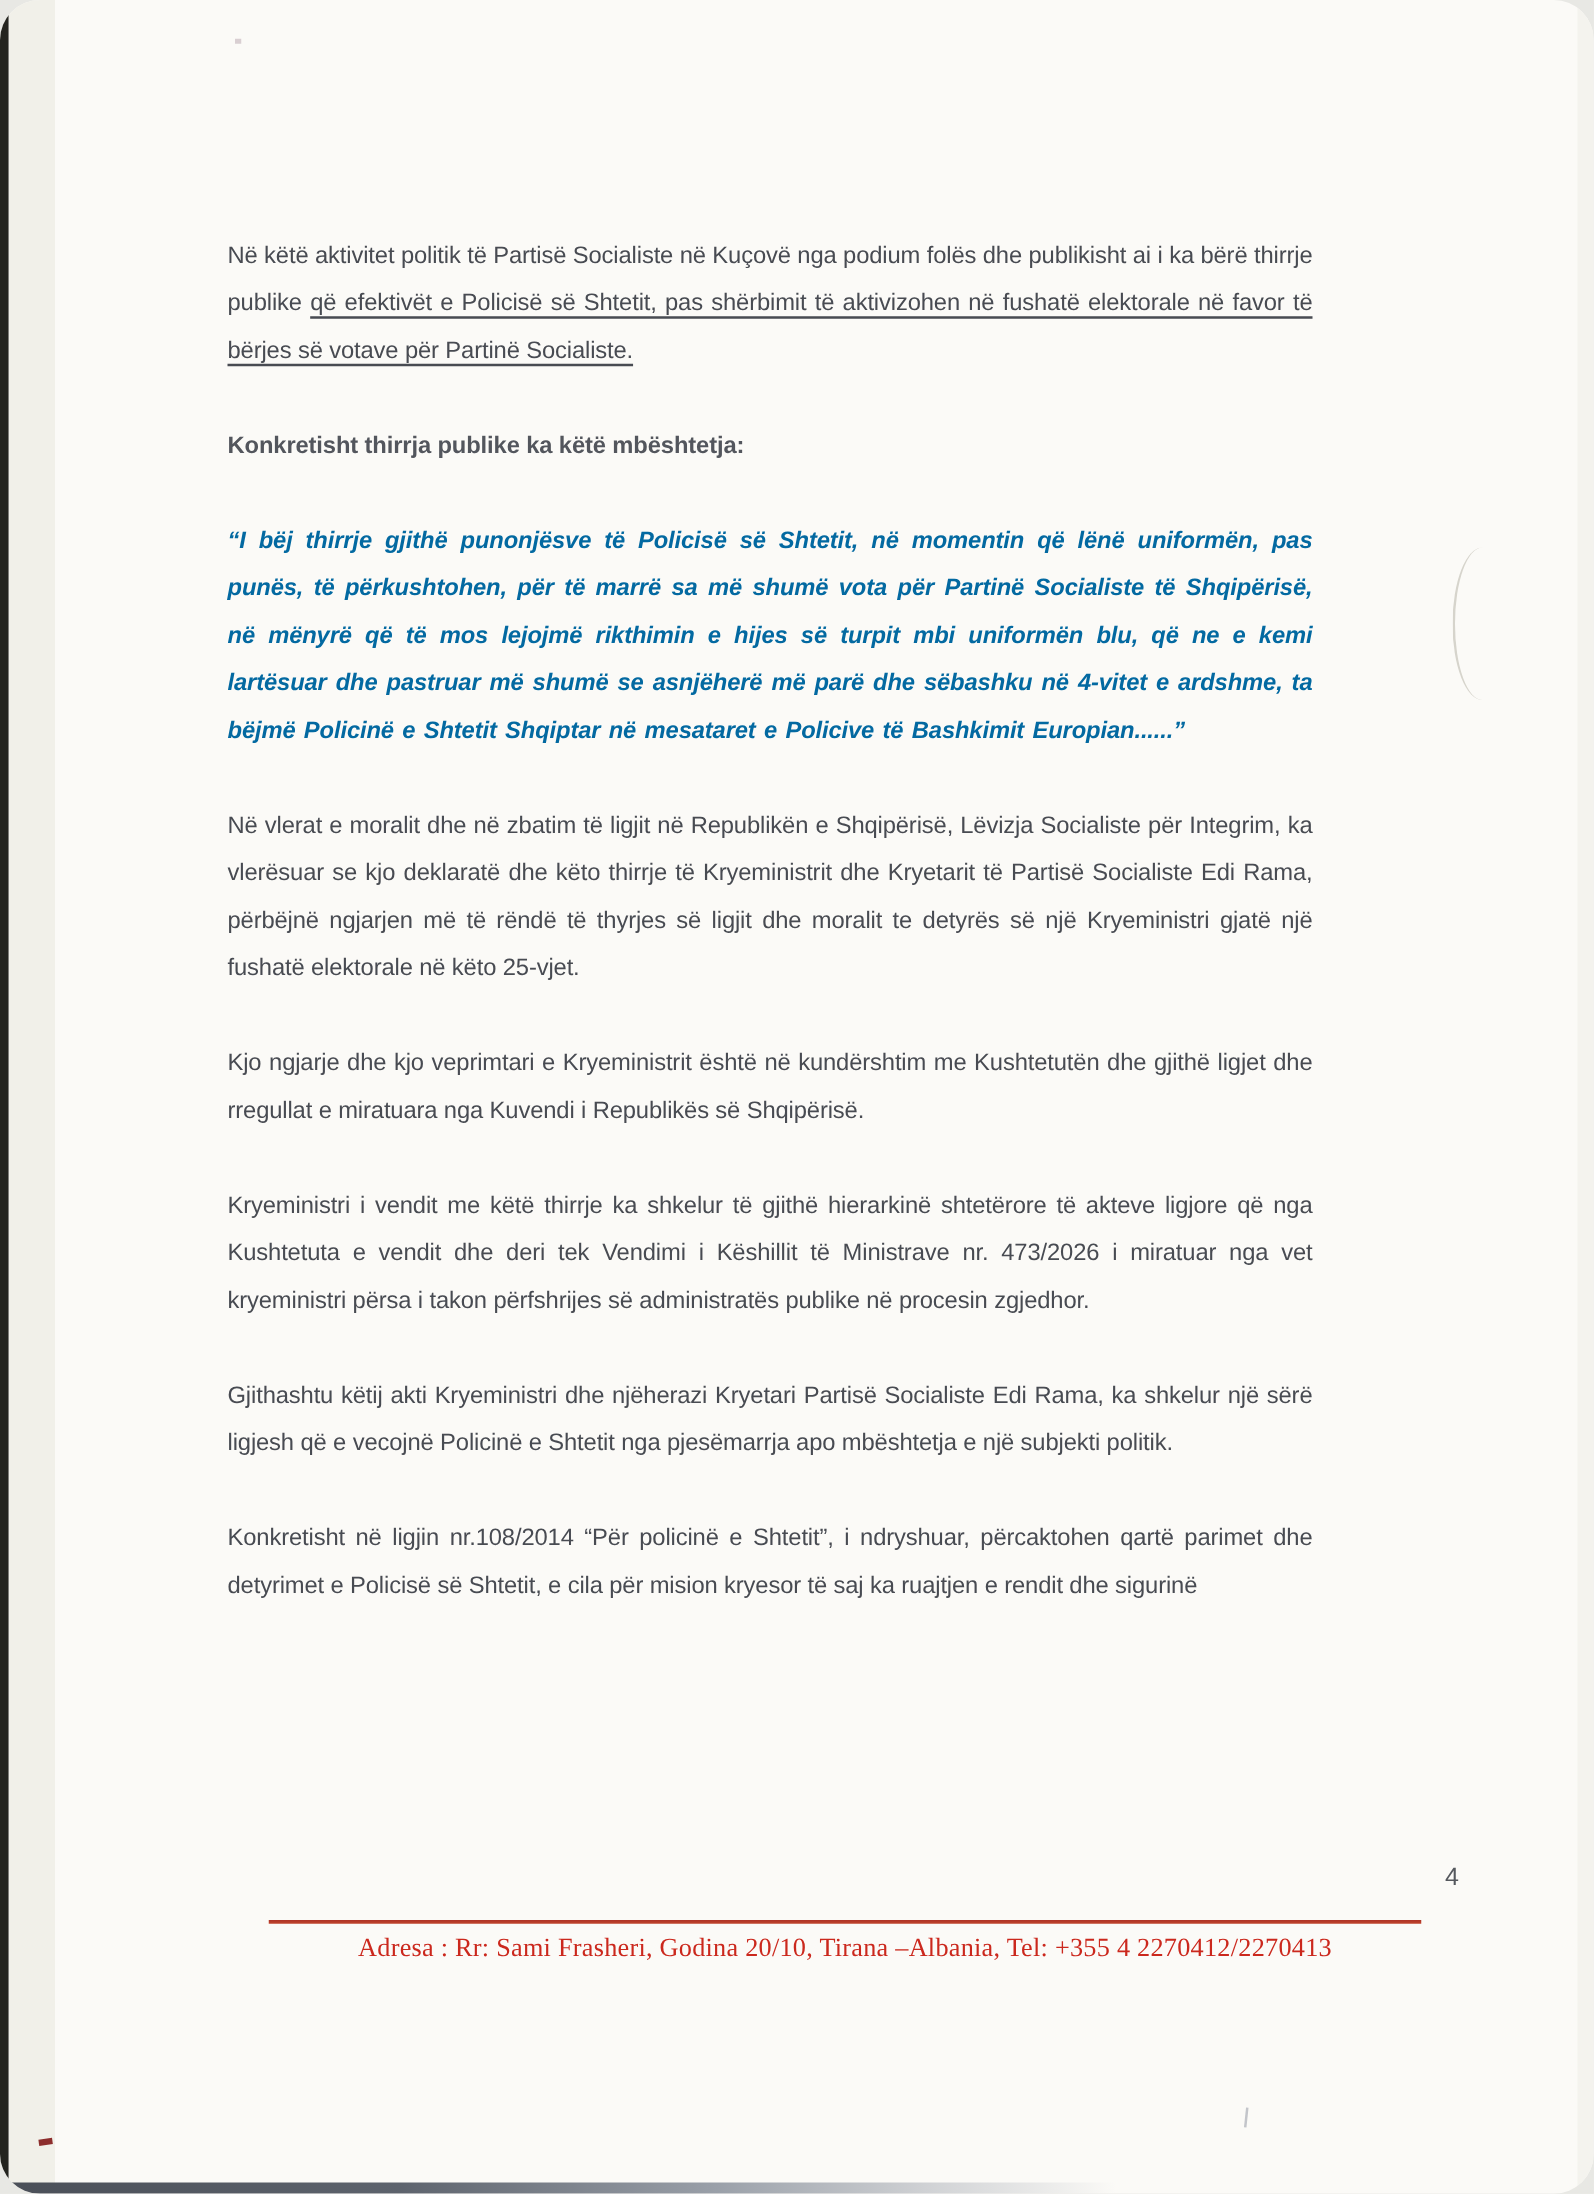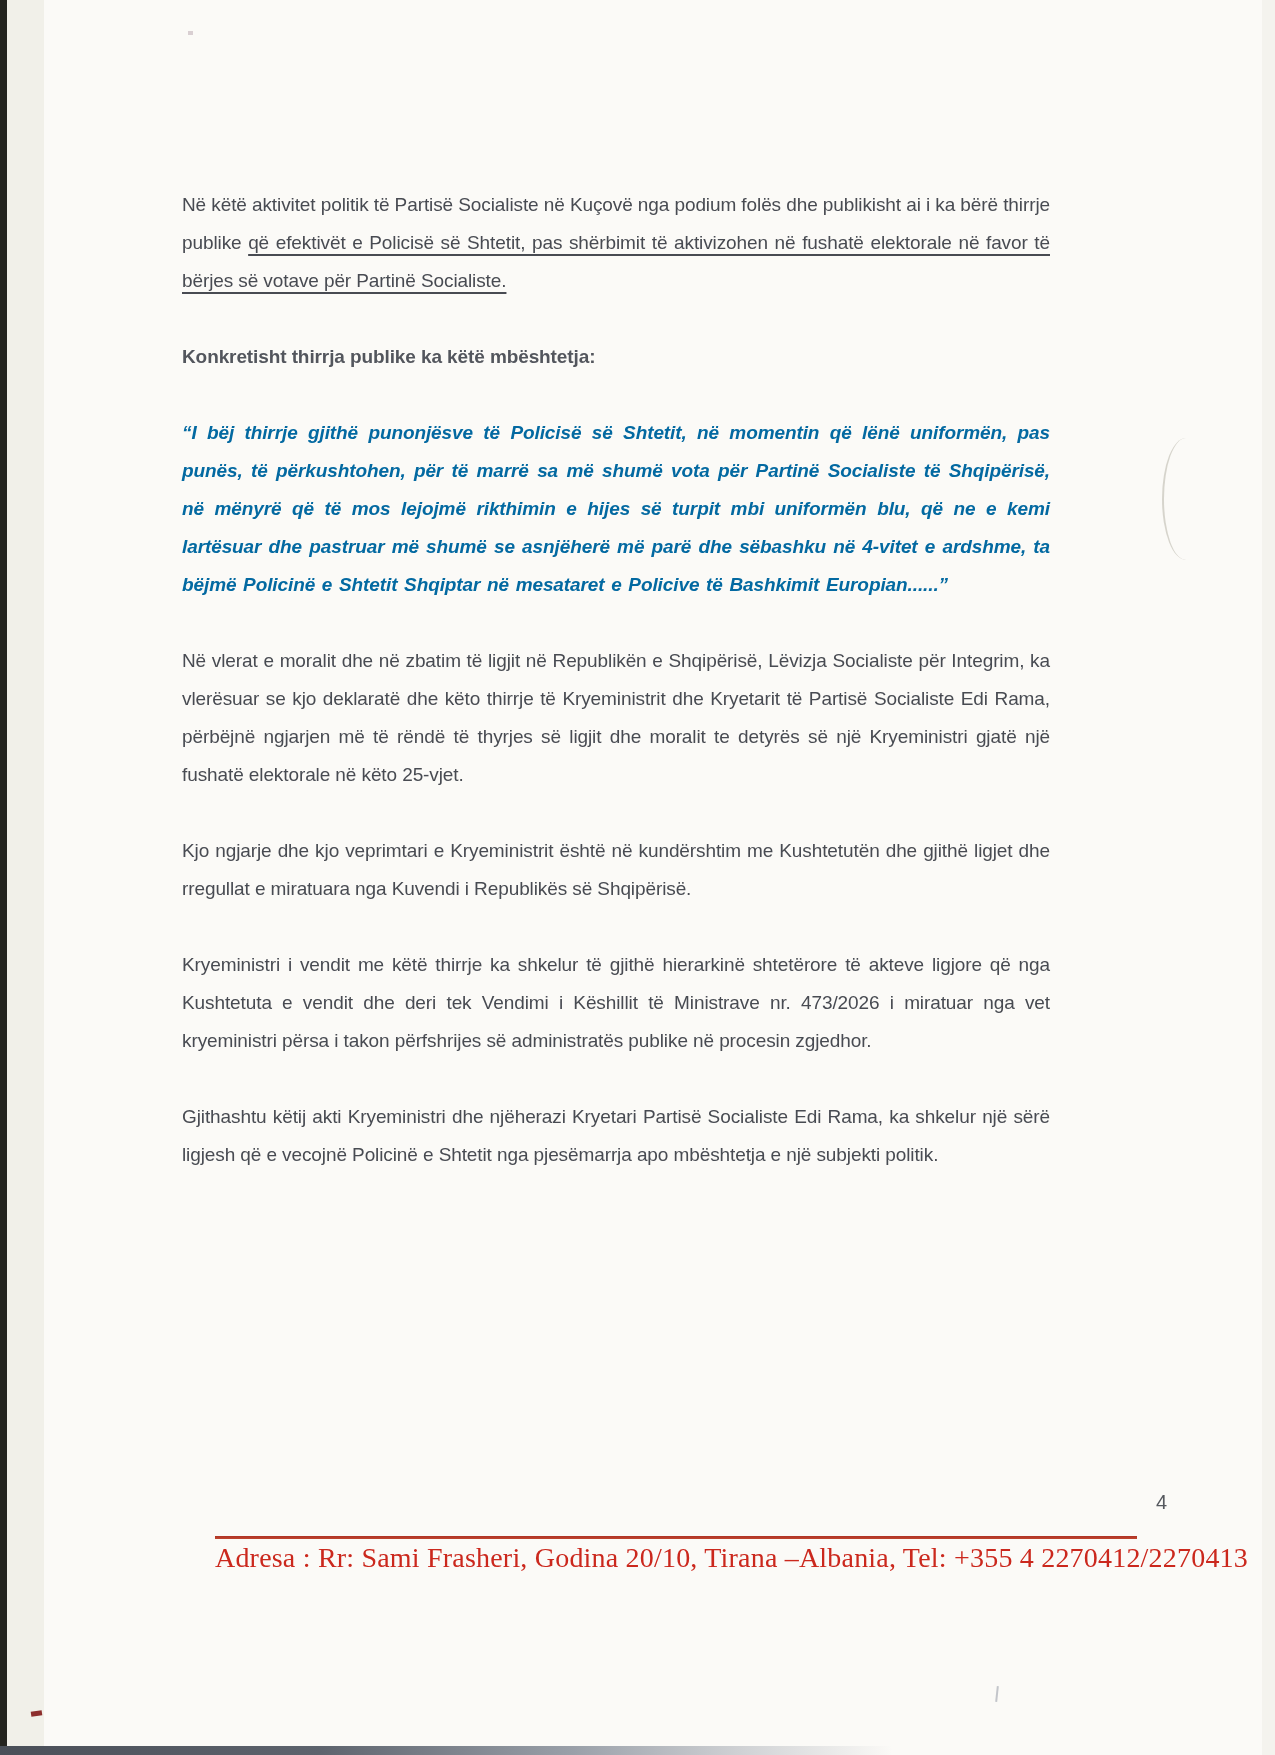--- a/index.html
+++ b/index.html
@@ -5,20 +5,21 @@
 <style>
   html,body{margin:0;padding:0;background:#e8e8e4;}
   .page{
     position:relative;
     width:1275px;height:1755px;
     margin:0 auto;
     background:#fbfaf7;
     overflow:hidden;
     font-family:"Liberation Sans", sans-serif;
     color:#484b52;
+    border-radius:32px;
   }
   
   .edge-black{position:absolute;left:0;top:0;width:7px;height:100%;background:#24241f;}
   .edge-band{position:absolute;left:7px;top:0;width:37px;height:100%;background:#f1f0e9;}
   .edge-right{position:absolute;right:0;top:0;width:13px;height:100%;background:#f4f3ee;}
   .edge-bottom{
     position:absolute;left:0;bottom:0;width:100%;height:9px;
     background:linear-gradient(90deg,#4a4f58 0%,#5d636d 25%,#9aa0a9 45%,#cfd1d4 58%,rgba(240,240,238,0) 70%);
   }
   .curl-artifact{
@@ -45,21 +46,21 @@
     font-size:20px;line-height:32px;color:#55585e;text-align:left;
   }
 
   
   .footer{
     position:absolute;left:215px;top:1536px;width:922px;
   }
   .footer-rule{height:3px;background:linear-gradient(180deg,#ae3326 0%,#c0452e 100%);margin:0 0 6px 0;}
   .footer-address{
     font-family:"Liberation Serif", serif;
-    font-size:28px;line-height:26px;color:#cb281d;
+    font-size:21px;line-height:26px;color:#cb281d;
     text-align:center;white-space:nowrap;letter-spacing:0.2px;
   }
 </style>
 </head>
 <body>
 
 <div class="page">
 
   <div class="edge-black"></div>
   <div class="edge-band"></div>
@@ -80,20 +81,21 @@
 
 
     <p>Në vlerat e moralit dhe në zbatim të ligjit në Republikën e Shqipërisë, Lëvizja Socialiste për Integrim, ka vlerësuar se kjo deklaratë dhe këto thirrje të Kryeministrit dhe Kryetarit të Partisë Socialiste Edi Rama, përbëjnë ngjarjen më të rëndë të thyrjes së ligjit dhe moralit te detyrës së një Kryeministri gjatë një fushatë elektorale në këto 25-vjet.</p>
 
     <p>Kjo ngjarje dhe kjo veprimtari e Kryeministrit është në kundërshtim me Kushtetutën dhe gjithë ligjet dhe rregullat e miratuara nga Kuvendi i Republikës së Shqipërisë.</p>
 
     <p>Kryeministri i vendit me këtë thirrje ka shkelur të gjithë hierarkinë shtetërore të akteve ligjore që nga Kushtetuta e vendit dhe deri tek Vendimi i Këshillit të Ministrave nr. 473/2026 i miratuar nga vet kryeministri përsa i takon përfshrijes së administratës publike në procesin zgjedhor.</p>
 
     <p>Gjithashtu këtij akti Kryeministri dhe njëherazi Kryetari Partisë Socialiste Edi Rama, ka shkelur një sërë ligjesh që e vecojnë Policinë e Shtetit nga pjesëmarrja apo mbështetja e një subjekti politik.</p>
 
+    <p>Konkretisht në ligjin nr.108/2014 “Për policinë e Shtetit”, i ndryshuar, përcaktohen qartë  parimet dhe detyrimet e Policisë së Shtetit, e cila për mision kryesor të saj ka ruajtjen e rendit dhe sigurinë</p>
 
   </div>
 
   <div class="page-number">4</div>
 
   <div class="footer">
     <div class="footer-rule"></div>
     <div class="footer-address">Adresa : Rr: Sami Frasheri, Godina 20/10, Tirana –Albania, Tel: +355 4 2270412/2270413</div>
   </div>
 

